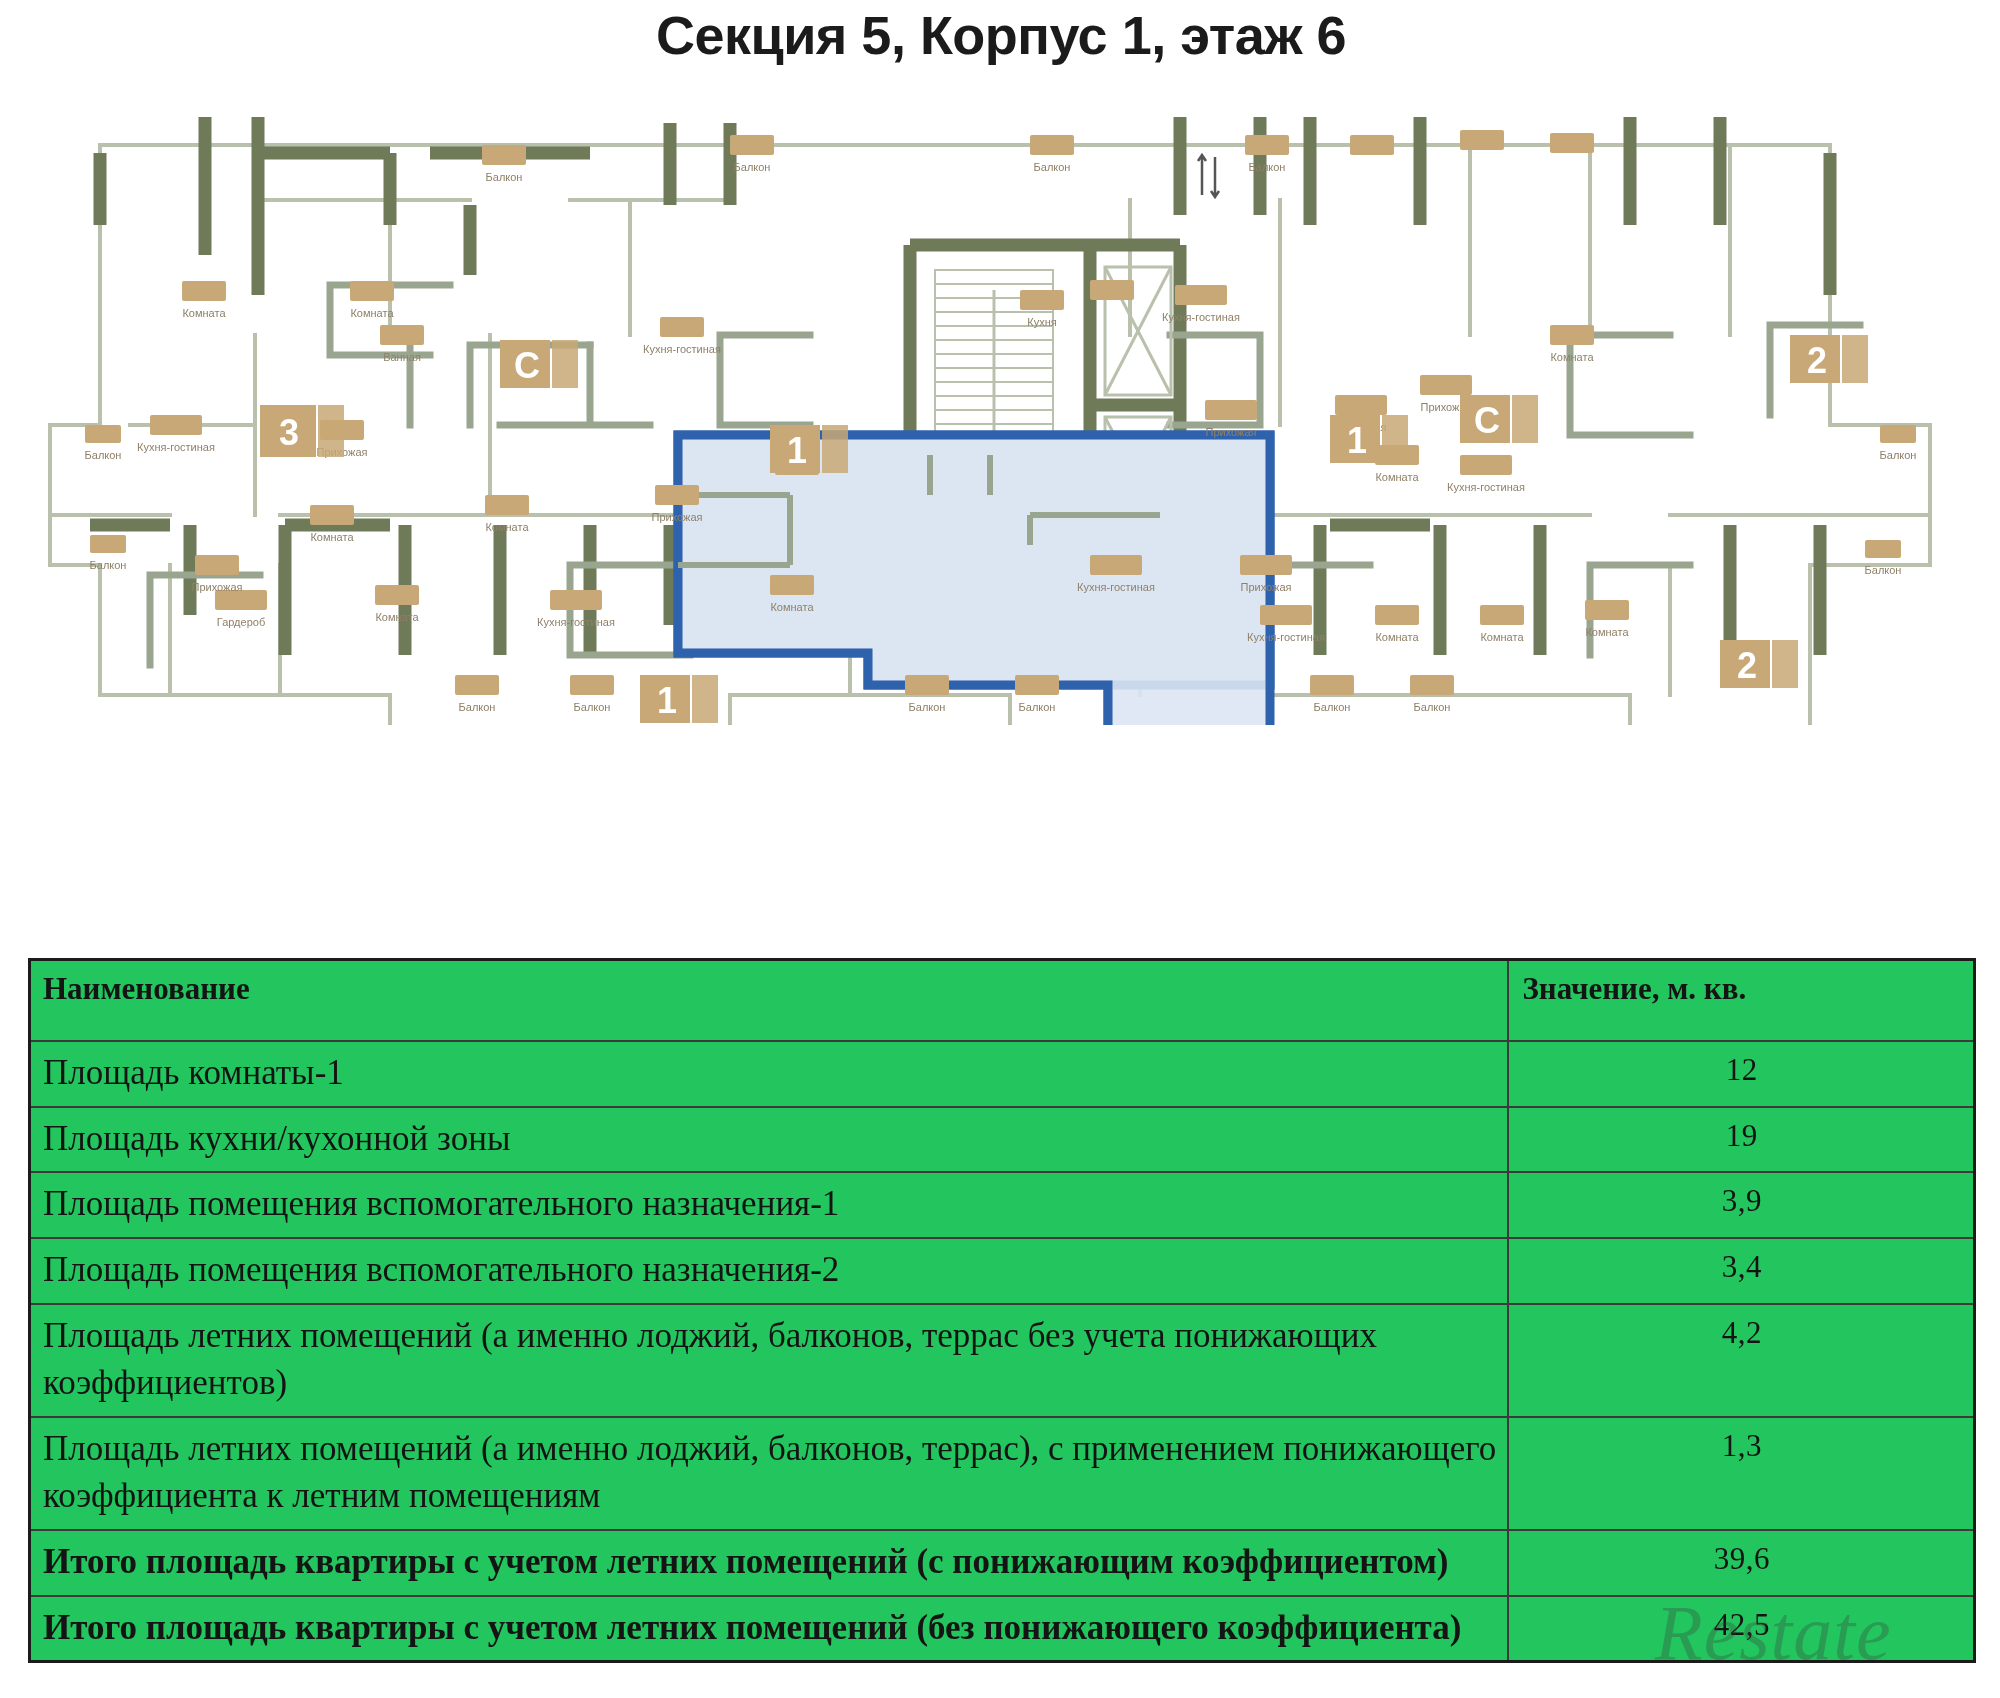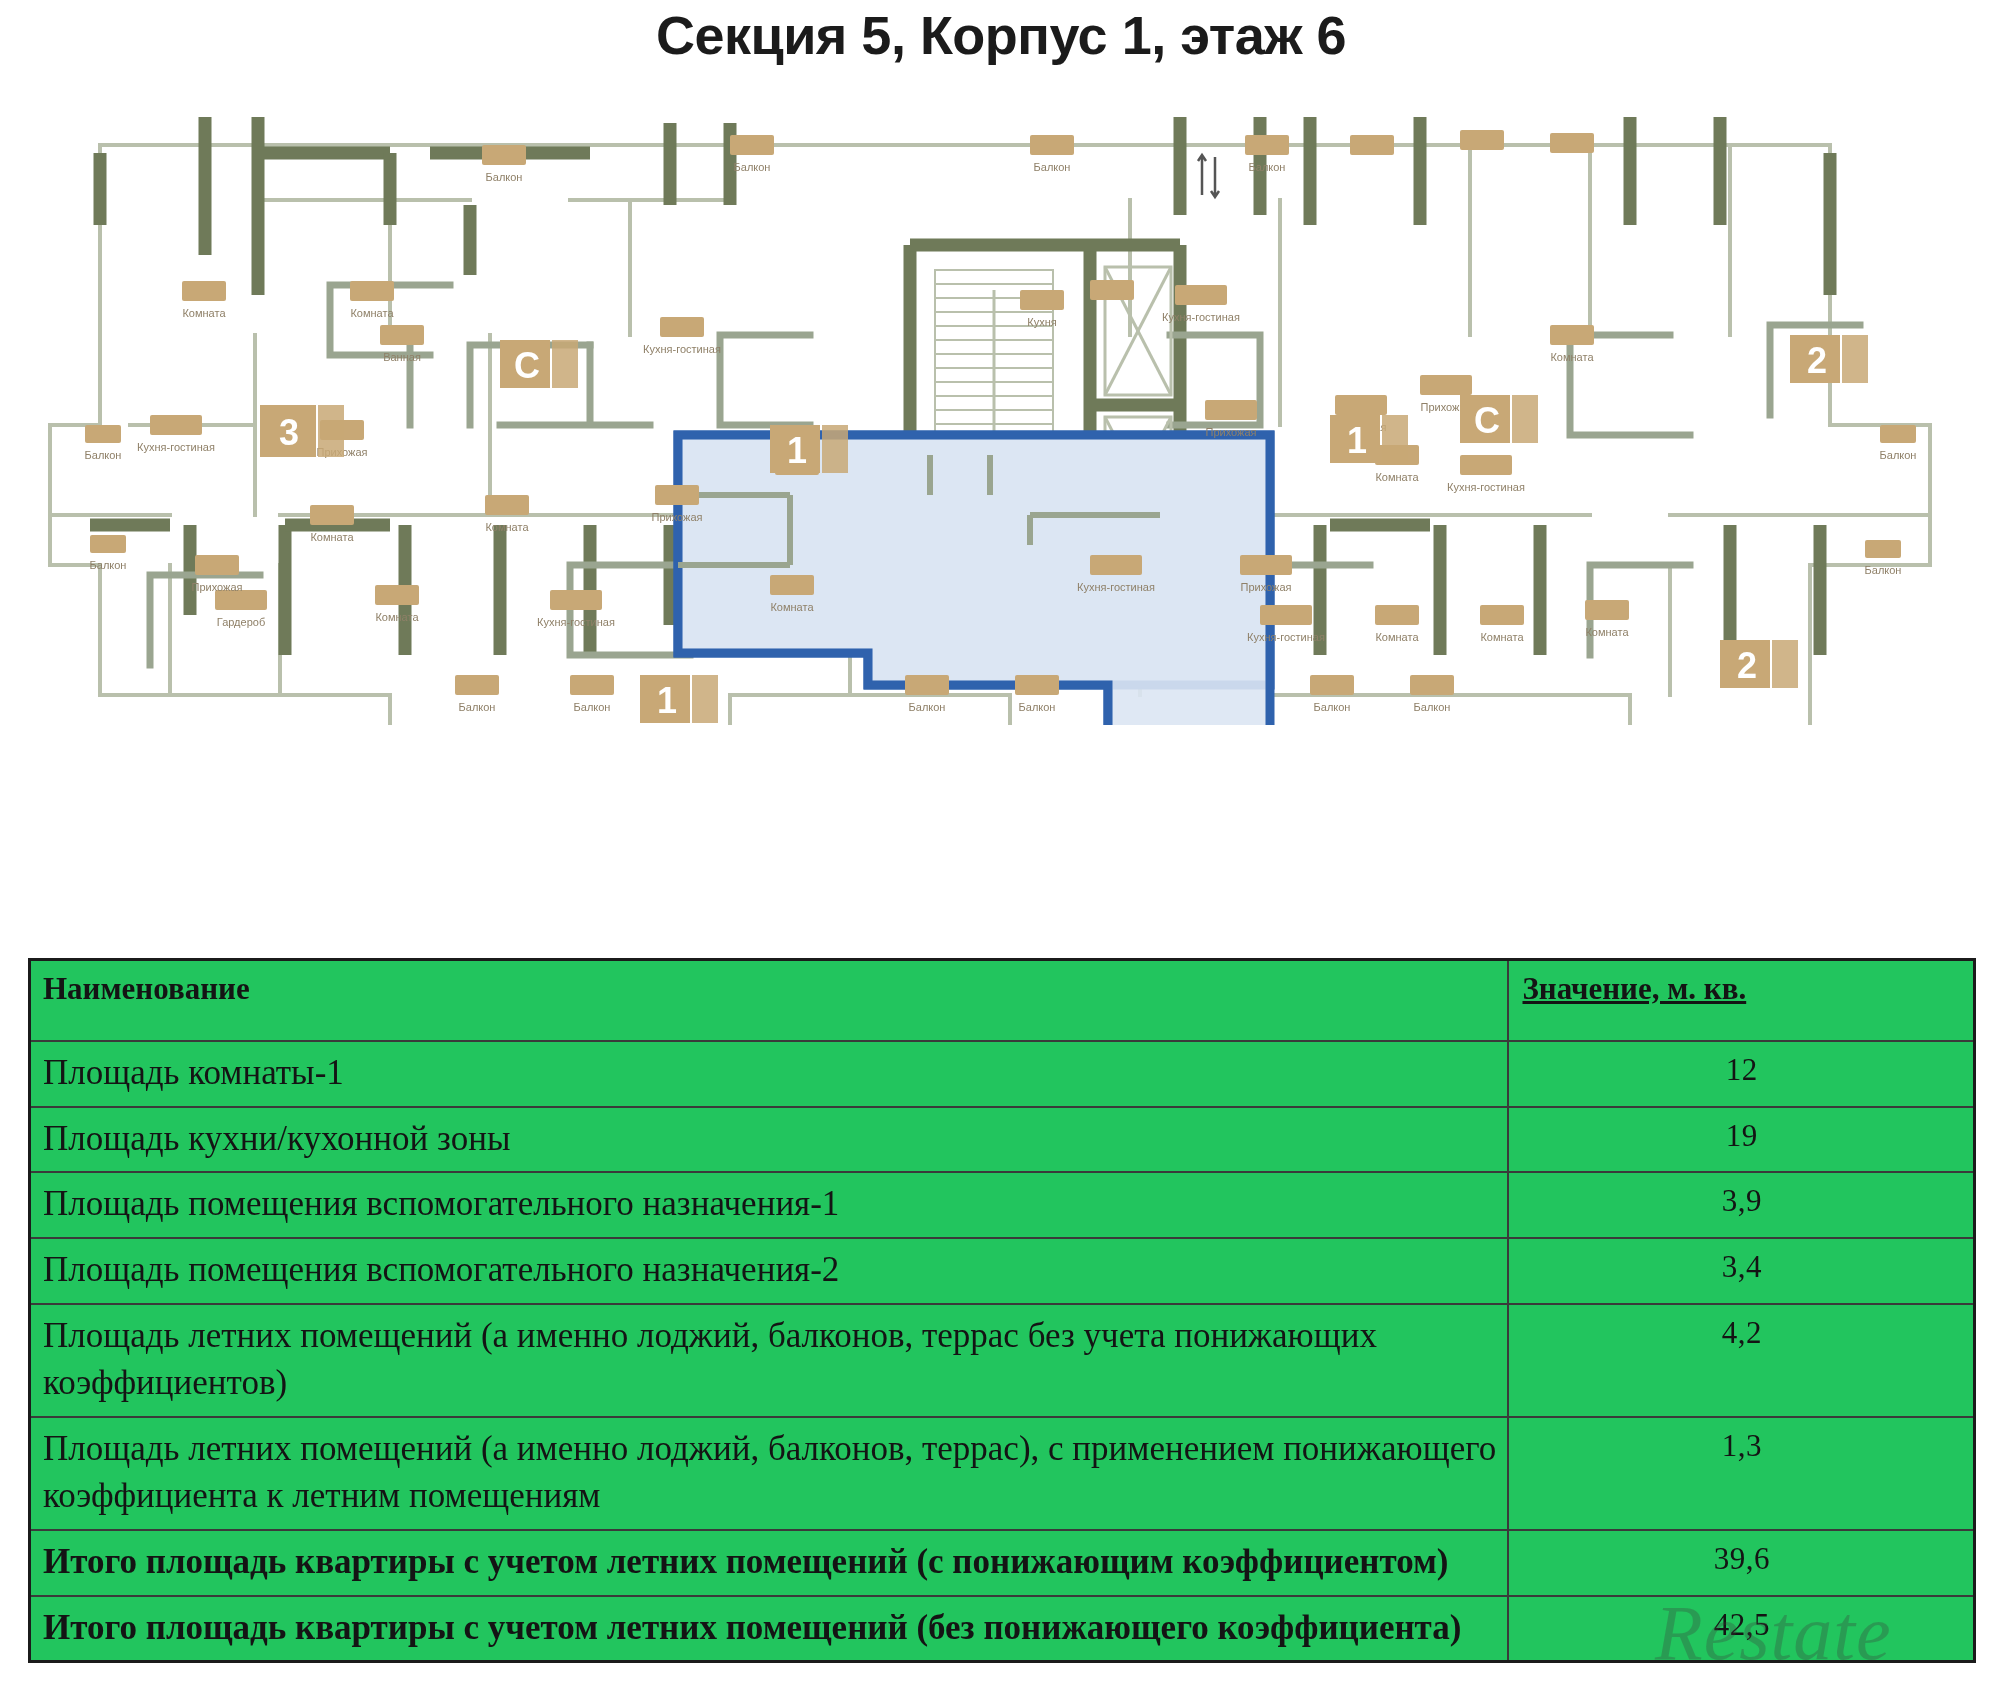--- a/index.html
+++ b/index.html
@@ -32,21 +32,21 @@
     font-family:"Liberation Serif",serif;
     font-size:35px;color:#141414;
     vertical-align:top;
     padding:7px 10px 9px 12px;
     line-height:1.36;
   }
   #area-table th{
     font-weight:700;font-size:31px;text-align:left;
     padding-bottom:30px;
   }
-  #area-table th.val-head{padding-left:14px;text-decoration:underline;}
+  #area-table th.val-head{padding-left:14px;}
   #area-table td.value{
     text-align:center;font-weight:400;font-size:31px;
     padding-top:7px;letter-spacing:0.5px;margin-top:8px;
   }
   col.c-name{width:1478px;}
   col.c-val{width:auto;}
   .row-tall td{padding-bottom:46px;}
   .row-xtall td{padding-bottom:52px;font-weight:bold;}
 
   

